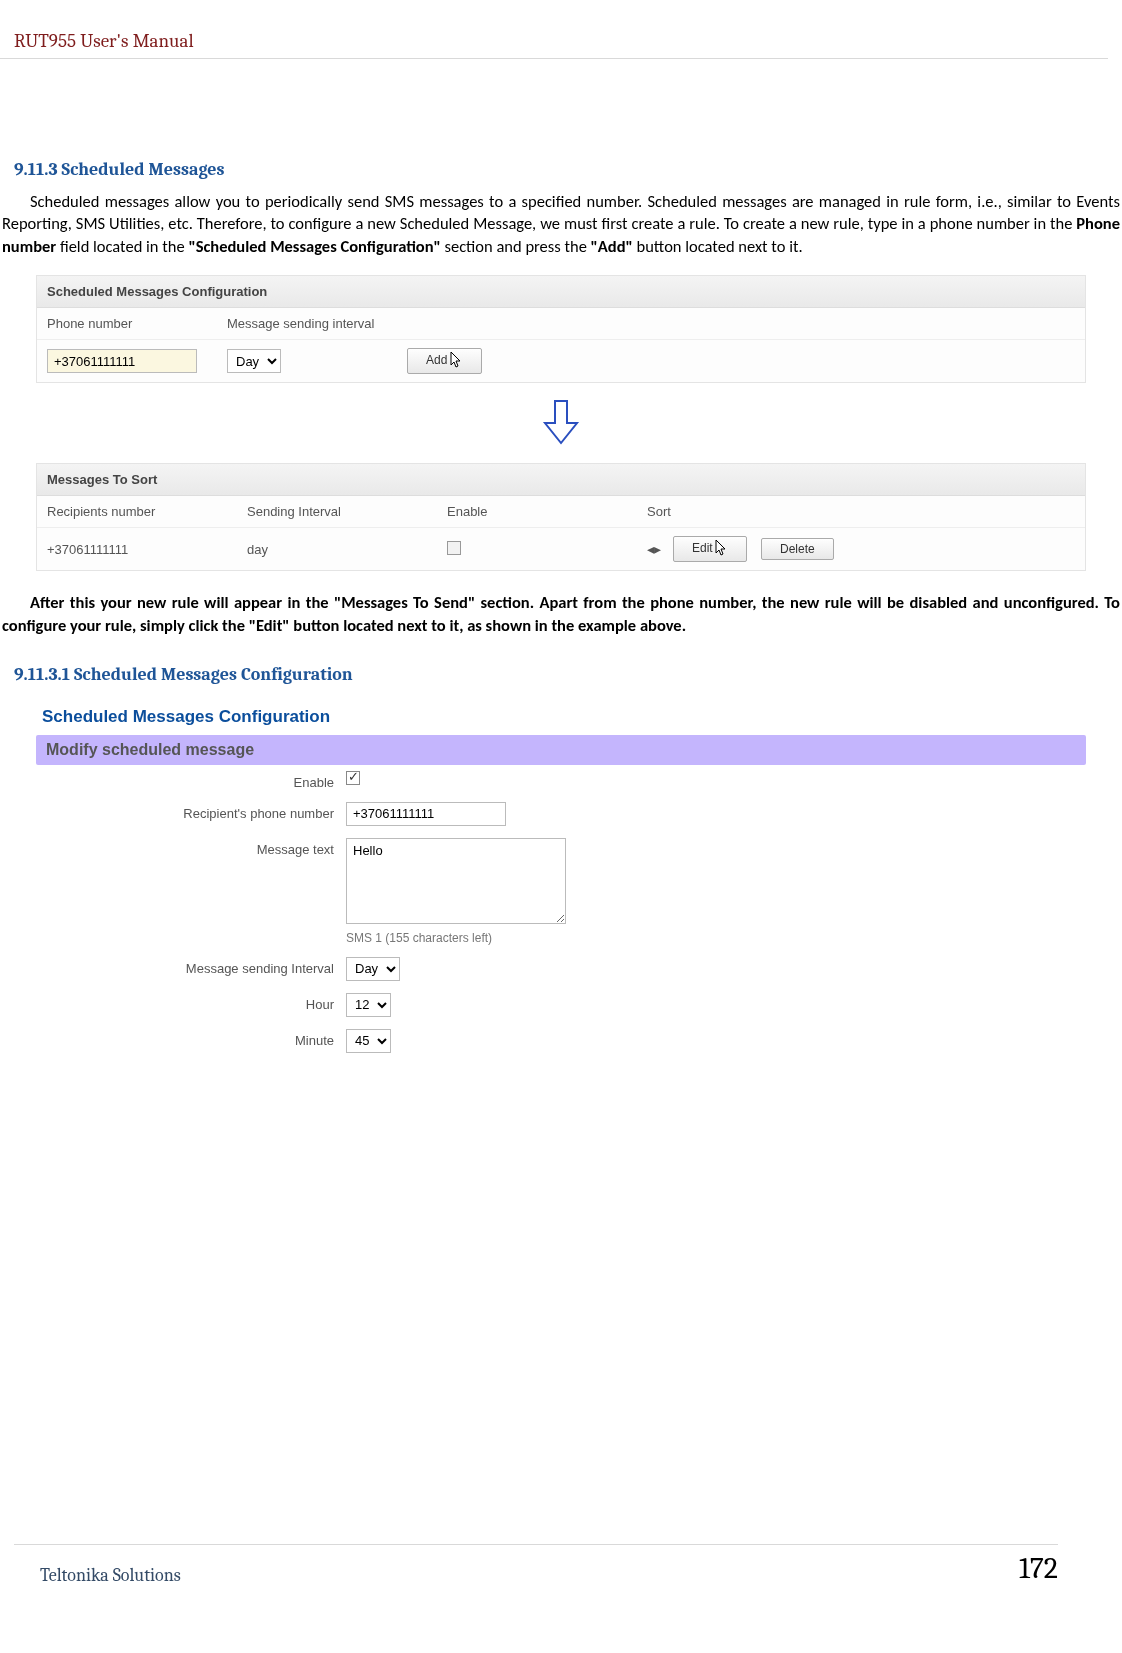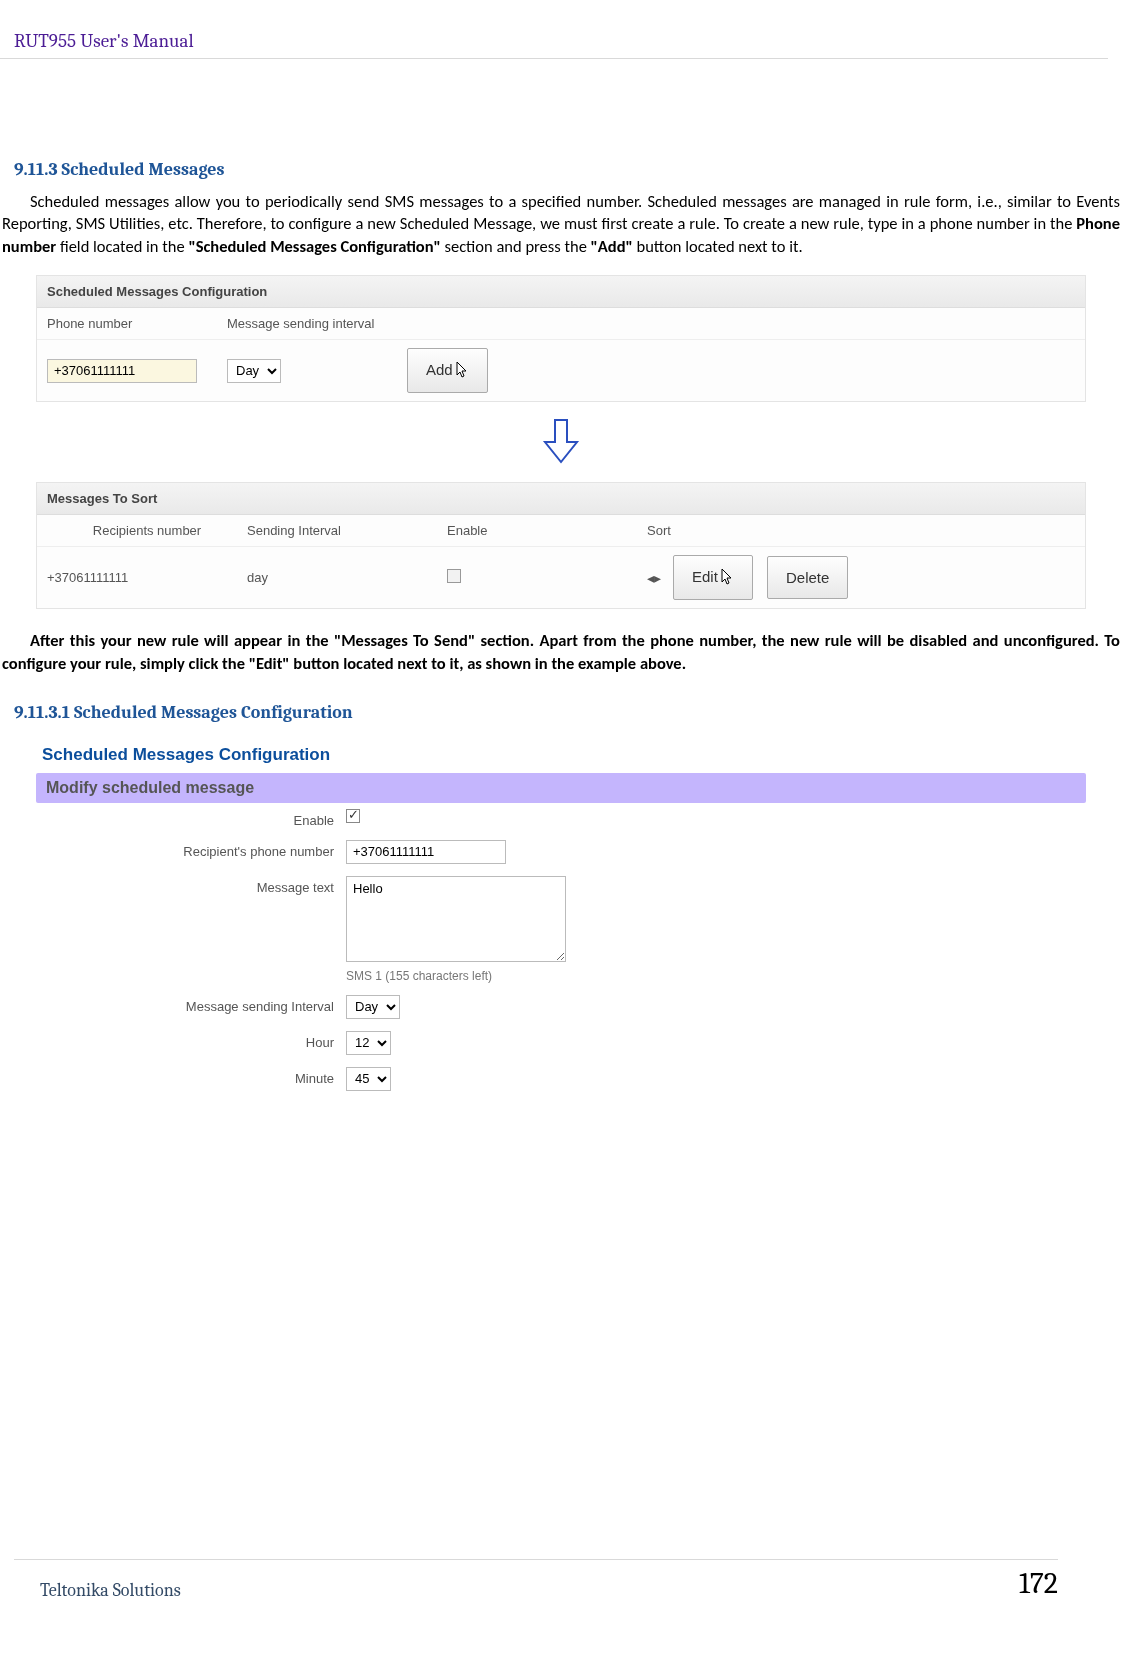--- a/index.html
+++ b/index.html
@@ -6,21 +6,21 @@
   body {
     font-family: Calibri, Arial, sans-serif;
     width: 1122px;
     height: 1653px;
     padding: 30px 0 0 0;
     color: #000;
     background: #fff;
     position: relative;
   }
   .page-header {
-    color: #4c1d95;
+    color: #7f1d1d;
     font-family: Cambria, Georgia, serif;
     font-size: 19px;
     padding: 0 0 6px 14px;
     border-bottom: 1px solid #d9d9d9;
     margin: 0 14px 100px 0;
   }
   .section-title {
     color: #1f5597;
     font-family: Cambria, Georgia, serif;
     font-weight: bold;
@@ -74,22 +74,22 @@
     font-size: 13px;
   }
   select.sel {
     height: 24px; border: 1px solid #bbb; background: #fff;
     font-size: 13px; padding: 0 4px;
   }
   .btn {
     display: inline-block;
     border: 1px solid #aaa;
     background: linear-gradient(#fefefe,#e8e8e8);
-    padding: 12px 18px;
-    font-size: 15px;
+    padding: 3px 18px;
+    font-size: 12px;
     color: #333;
     border-radius: 2px;
     cursor: pointer;
   }
   .cursor-svg {
     display:inline-block; vertical-align: middle;
     width:16px; height:18px; margin-left:-4px;
   }
   .down-arrow {
     text-align: center;
@@ -148,21 +148,21 @@
   .cb-checked {
     width:14px; height:14px; border:1px solid #888; background:#fff;
     display:inline-block; position:relative;
   }
   .cb-checked::after {
     content:"✓"; position:absolute; top:-3px; left:1px;
     font-size:13px; color:#333;
   }
   .footer-line {
     position: absolute;
-    bottom: 52px; left: 14px; right: 64px;
+    bottom: 67px; left: 14px; right: 64px;
     border-top: 1px solid #d9d9d9;
     padding-top: 6px;
     display: flex; justify-content: space-between;
     align-items: flex-end;
   }
   .footer-left {
     color: #334a66;
     font-family: Cambria, Georgia, serif;
     font-size: 18px;
     padding-left: 26px;
@@ -217,21 +217,21 @@
 
 <div class="down-arrow">
   <svg viewBox="0 0 40 48">
     <path d="M14 4 L26 4 L26 26 L36 26 L20 46 L4 26 L14 26 Z" fill="none" stroke="#2a4fbf" stroke-width="2"></path>
   </svg>
 </div>
 
 <div class="panel">
   <div class="panel-header">Messages To Sort</div>
   <div class="panel-row">
-    <div class="col-narrow" style="flex-basis:200px;text-align:center;">Recipients number</div>
+    <div class="col-narrow" style="flex-basis:200px;">Recipients number</div>
     <div class="col-mid" style="flex-basis:200px;">Sending Interval</div>
     <div class="col-enable">Enable</div>
     <div class="col">Sort</div>
   </div>
   <div class="panel-row">
     <div class="col-narrow" style="flex-basis:200px;">+37061111111</div>
     <div class="col-mid" style="flex-basis:200px;">day</div>
     <div class="col-enable">
       <span class="cb"></span>
     </div>

